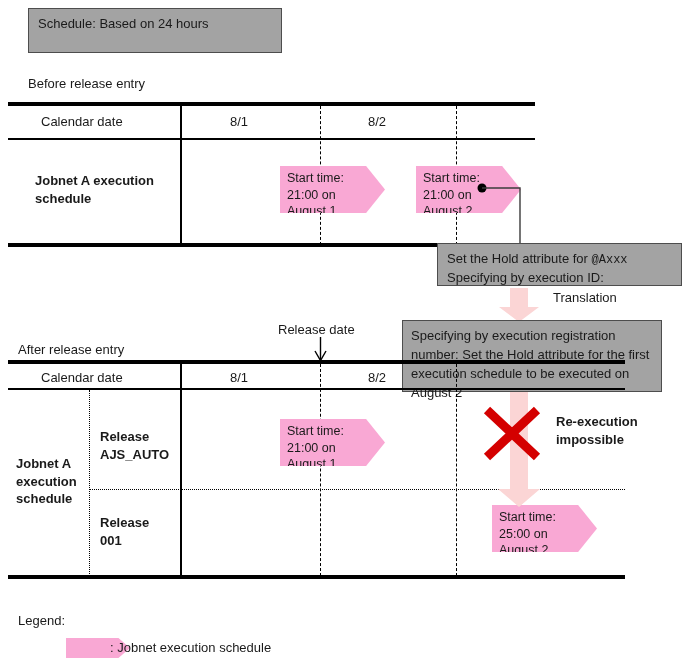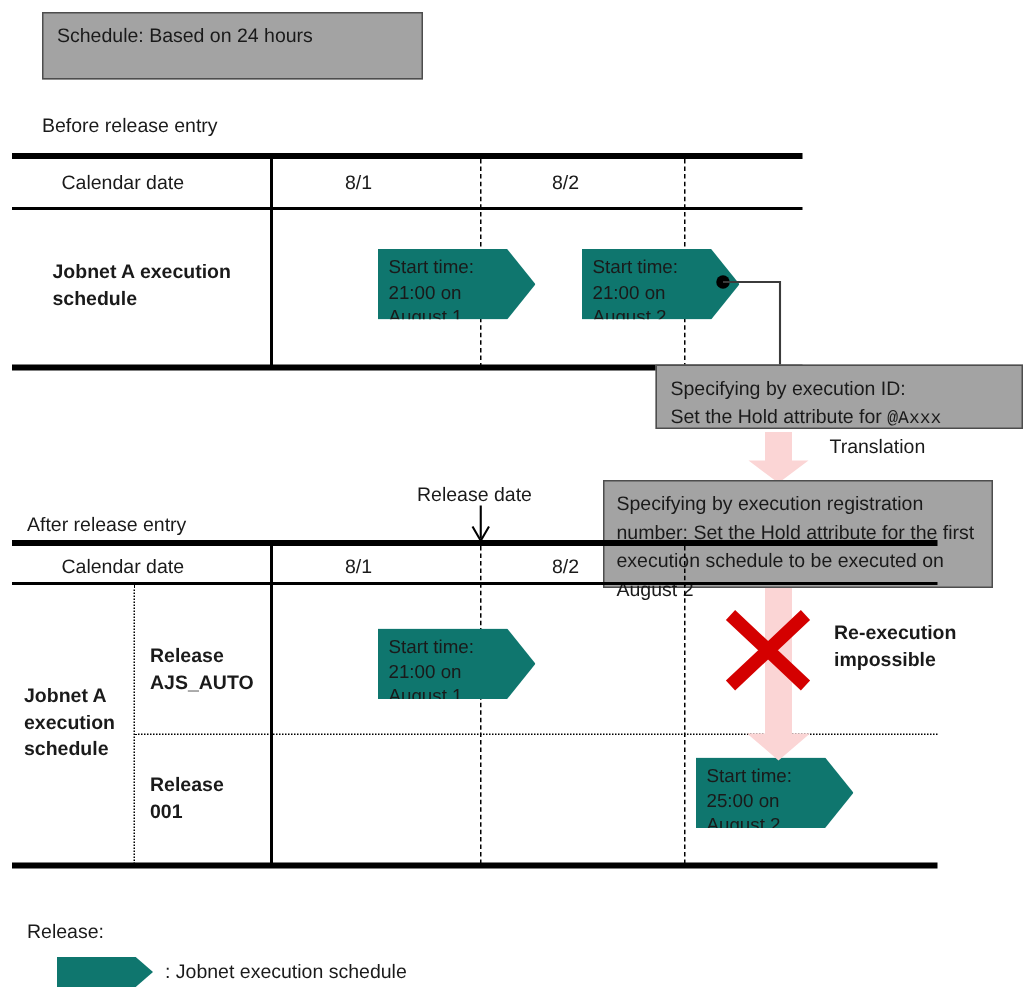--- a/index.html
+++ b/index.html
@@ -21,28 +21,29 @@
     box-sizing:border-box;
   }
   .note-box .mono{font-family:"Liberation Mono","DejaVu Sans Mono",monospace;font-size:12px;}
   .thickline{background:#000;}
   .thinline{background:#000;}
   .vline{background:#000;width:1px;}
   .label{white-space:nowrap;}
   .cell-text{line-height:1.35;font-weight:bold;}
   .chev{
     position:absolute;
-    background:#0f766e;
+    background:#f9a8d4;
     color:#1a1a1a;
     font-size:12.5px;
     line-height:1.33;
     padding:4px 0 4px 7px;
     box-sizing:border-box;
     -webkit-clip-path:polygon(0 0, 82% 0, 100% 50%, 82% 100%, 0 100%);
     clip-path:polygon(0 0, 82% 0, 100% 50%, 82% 100%, 0 100%);
+    margin-left:28px;
   }
   .dashv{
     position:absolute;width:0;
     border-left:1.6px dashed #000;
   }
   .dotv{
     position:absolute;width:0;
     border-left:1.4px dotted #000;
   }
   .doth{
@@ -92,24 +93,24 @@
   <div>21:00 on</div>
   <div>August 2</div>
 </div>
 
 <svg class="abs" style="left:475px;top:180px;width:60px;height:70px;">
   <circle cx="7" cy="8" r="4.5" fill="#000"></circle>
   <path d="M7 8 H45 V65" stroke="#3b3b3b" stroke-width="1.4" fill="none"></path>
 </svg>
 
 <div class="abs note-box" style="left:437px;top:243px;width:245px;height:43px;">
-  <div>Specifying by execution ID:</div>
   <div>
     <span>Set the Hold attribute for </span><span class="mono">@Axxx</span>
   </div>
+  <div>Specifying by execution ID:</div>
 </div>
 
 <svg class="pinkarrow" style="left:498px;top:288px;width:42px;height:35px;">
   <polygon points="12,0 30,0 30,19 41,19 21,34 1,19 12,19" fill="#fbd5d5"></polygon>
 </svg>
 
 <div class="abs label" style="left:553px;top:290px;">Translation</div>
 
 <div class="abs note-box" style="left:402px;top:320px;width:260px;height:72px;padding:6px 8px;">
   <span>Specifying by execution registration number: Set the Hold attribute for the first execution schedule to be executed on August 2</span>
@@ -172,15 +173,15 @@
 
 <svg class="redx" style="left:481px;top:405px;width:62px;height:58px;">
   <path d="M6 5 L56 52 M56 5 L6 52" stroke="#d40000" stroke-width="9" stroke-linecap="butt" fill="none"></path>
 </svg>
 
 <div class="abs cell-text" style="left:556px;top:413px;width:110px;">
   <div>Re-execution</div>
   <div>impossible</div>
 </div>
 
-<div class="abs label" style="left:18px;top:613px;">Release:</div>
+<div class="abs label" style="left:18px;top:613px;">Legend:</div>
 <div class="chev" style="left:38px;top:638px;width:64px;height:20px;padding:0;"></div>
 <div class="abs label" style="left:110px;top:640px;">: Jobnet execution schedule</div>
 
 </body></html>

